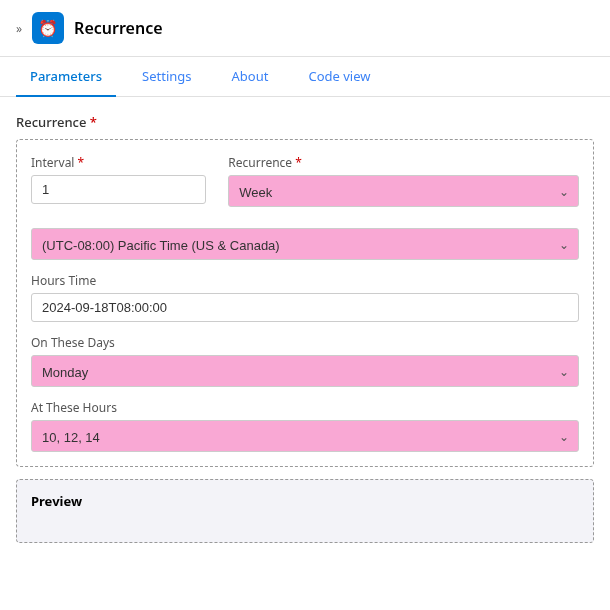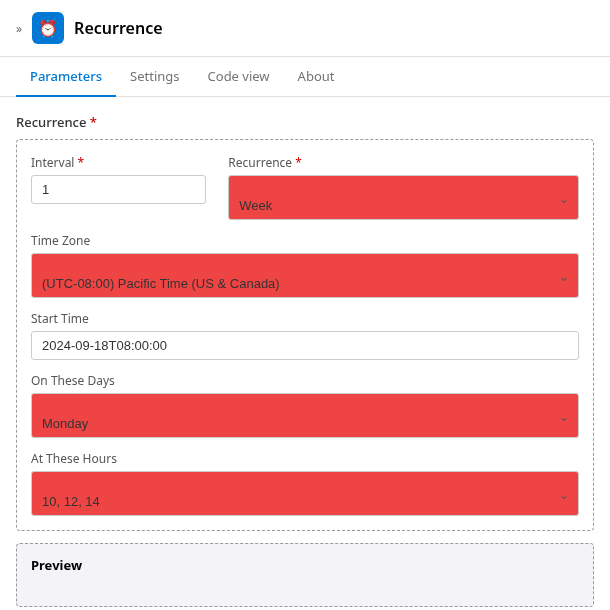--- a/index.html
+++ b/index.html
@@ -38,30 +38,30 @@
     }
 
     .header-title {
       font-size: 16px;
       font-weight: 600;
       color: #000;
     }
 
     .tabs {
       display: flex;
-      gap: 0;
+      gap: 12px;
       padding: 0 16px;
       border-bottom: 1px solid #e0e0e0;
     }
 
     .tab {
       padding: 10px 14px;
       cursor: pointer;
       font-size: 13px;
-      color: #737373;
+      color: #3b82f6;
       border-bottom: 2px solid transparent;
       margin-bottom: -1px;
     }
 
     .tab.active {
       color: #0078d4;
       border-bottom: 2px solid #0078d4;
       font-weight: 500;
     }
 
@@ -126,24 +126,24 @@
     }
 
     .field-select-wrapper {
       position: relative;
       width: 100%;
     }
 
     .field-select {
       border: 1px solid #ccc;
       border-radius: 3px;
-      padding: 22px 32px 6px 10px;
-      font-size: 13px;
-      color: #333;
-      background: #ef4444;
+      padding: 9px 32px 6px 10px;
+      font-size: 13px;
+      color: #333;
+      background: #f9a8d4;
       outline: none;
       width: 100%;
       appearance: none;
       cursor: pointer;
     }
 
     .select-chevron {
       position: absolute;
       right: 10px;
       top: 50%;
@@ -188,22 +188,22 @@
   <span class="chevron-right-icon">»</span>
   <div class="header-icon">
     <span>⏰</span>
   </div>
   <span class="header-title">Recurrence</span>
 </div>
 
 <div class="tabs">
   <div class="tab active">Parameters</div>
   <div class="tab">Settings</div>
+  <div class="tab">About</div>
   <div class="tab">Code view</div>
-  <div class="tab">About</div>
 </div>
 
 <div class="content">
 
   <div class="section-label required">Recurrence</div>
 
   <div class="dashed-box">
 
     <div class="field-row">
       <div class="field interval-field">
@@ -220,31 +220,30 @@
             <option>Day</option>
             <option selected="">Week</option>
             <option>Month</option>
           </select>
           <span class="select-chevron">⌄</span>
         </div>
       </div>
     </div>
 
     <div class="field">
-      <label class="field-label">Time Zone</label>
       <div class="field-select-wrapper">
         <select class="field-select">
           <option selected="">(UTC-08:00) Pacific Time (US &amp; Canada)</option>
         </select>
         <span class="select-chevron">⌄</span>
       </div>
     </div>
 
     <div class="field">
-      <label class="field-label">Start Time</label>
+      <label class="field-label">Hours Time</label>
       <input class="field-input" type="text" value="2024-09-18T08:00:00" style="">
     </div>
 
     <div class="field">
       <label class="field-label">On These Days</label>
       <div class="field-select-wrapper">
         <select class="field-select">
           <option>Sunday</option>
           <option selected="">Monday</option>
           <option>Tuesday</option>

